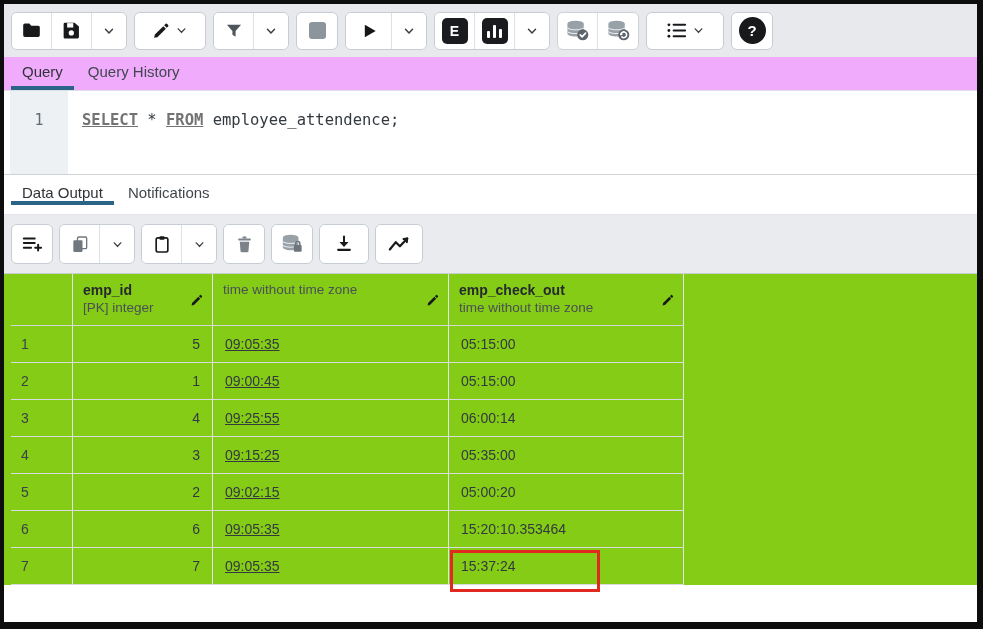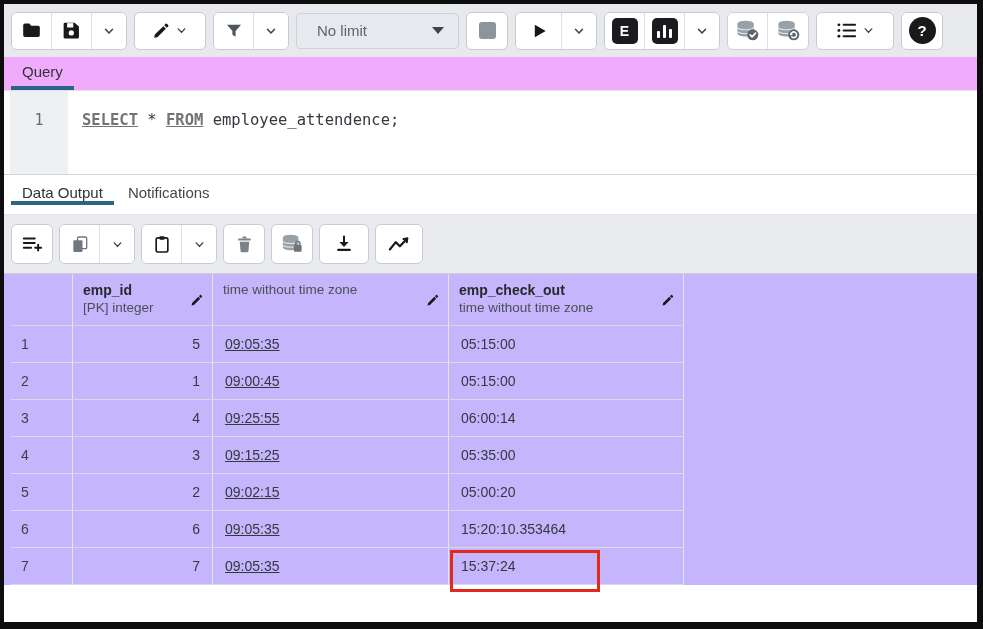--- a/index.html
+++ b/index.html
@@ -48,21 +48,21 @@
   .kw{color:#737373;font-weight:bold;text-decoration:underline;}
   
   .rtabbar{height:39px;display:flex;align-items:center;padding-left:7px;gap:3px;
     border-top:1px solid #cfd4d8;border-bottom:1px solid #e2e6ea;flex:none;background:#fff;}
   .rtabbar .tab{font-size:15px;}
   
   .toolbar-results{height:58px;background:#e9ebee;display:flex;align-items:center;
     padding-left:7px;gap:6px;flex:none;}
   .toolbar-results .btn-group,.toolbar-results .btn{height:38px;}
   
-  .grid{border-top:1px solid #c9ced3;flex:none;background:#c4b5fd;}
+  .grid{border-top:1px solid #c9ced3;flex:none;background:#84cc16;}
   .g-table{margin-left:7px;width:673px;}
   .g-head{display:flex;height:52px;border-bottom:1px solid #d4d8db;box-sizing:border-box;}
   .g-row{display:flex;height:37px;border-bottom:1px solid #d8dcdf;box-sizing:border-box;}
   .cell{box-sizing:border-box;border-right:1px solid #e1e5e9;overflow:visible;position:relative;}
   .rn-h{width:62px;}
   .col-h{padding:7px 10px 0 10px;cursor:pointer;}
   .c-w1{width:140px;} .c-w2{width:236px;} .c-w3{width:235px;}
   .col-name{font-size:14px;font-weight:bold;color:#26292d;line-height:18px;}
   .col-type{font-size:13.5px;color:#4a5056;line-height:18px;}
   .hdr-pencil{position:absolute;right:8px;top:19px;}
@@ -133,24 +133,20 @@
       </button>
       <button class="btn narrow">
         <span>
           <svg width="14" height="14" viewBox="0 0 24 24">
               <polyline points="6,9 12,15.5 18,9" fill="none" stroke="#3c4247" stroke-width="2.6" stroke-linecap="round" stroke-linejoin="round"></polyline>
             </svg>
         </span>
       </button>
     </div>
 
-    <div class="limit-select">
-      <span class="limit-label">No limit</span>
-      <span class="caret-down"></span>
-    </div>
 
     <div class="btn-group">
       <button class="btn">
         <span class="stop-square"></span>
       </button>
     </div>
 
     <div class="btn-group">
       <button class="btn" style="min-width:46px">
         <span>
@@ -236,20 +232,21 @@
 
     <div class="btn-group">
       <button class="btn">
         <span class="help-circle">?</span>
       </button>
     </div>
   </div>
 
   <div class="tabbar">
     <div class="tab active">Query</div>
+    <div class="tab">Query History</div>
   </div>
 
   <div class="editor">
     <div class="gutter">
       <span>1</span>
     </div>
     <div class="code"><span class="kw">SELECT</span><span> * </span><span class="kw">FROM</span><span> employee_attendence;</span></div>
   </div>
 
   <div class="rtabbar">

